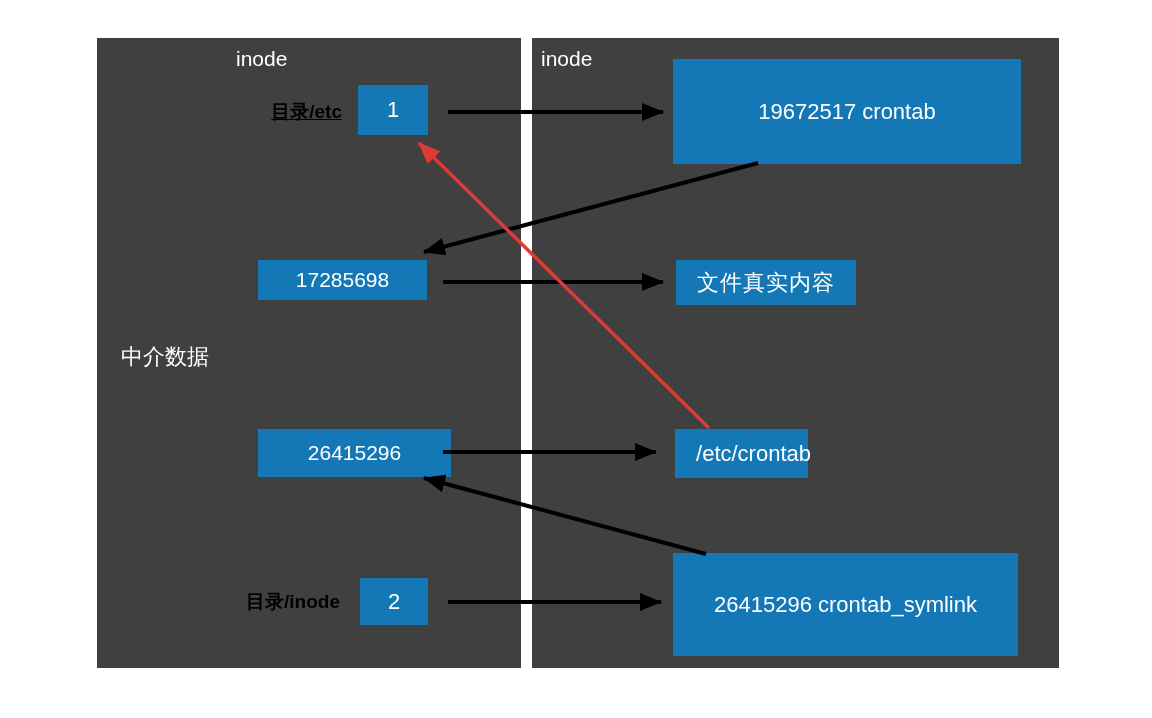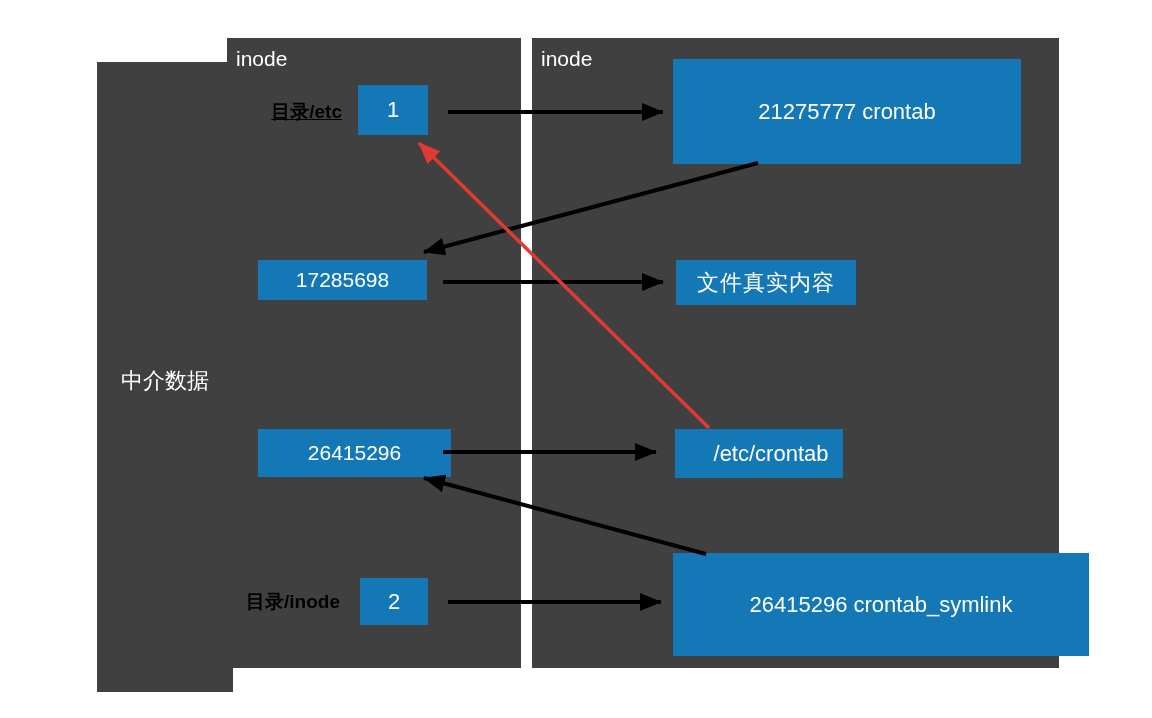--- a/index.html
+++ b/index.html
@@ -11,21 +11,21 @@
     width:1152px; height:718px;
     background:#ffffff;
     overflow:hidden;
   }
 
   .panel {
     position:absolute;
     top:38px; height:630px;
     background:#404040;
   }
-  .panel-left  { left:97px;  width:136px;margin-top:24px; }
+  .panel-left  { left:97px;  width:136px; }
   .panel-inode { left:227px; width:294px; }
   .panel-block { left:532px; width:527px; }
 
   .panel-header {
     position:absolute; top:8px; left:9px;
     color:#ffffff; font-size:21px; line-height:26px;
     white-space:nowrap;
   }
 
   .panel-left-label {
@@ -56,22 +56,22 @@
     text-align:right;
     color:#000000; font-weight:bold; font-size:19px; line-height:26px;
     white-space:nowrap;
   }
   .dir-label-etc  { left:238px; top:99px;text-decoration:underline; }
   .dir-label-root { left:236px; top:589px; }
 
   
   .node-block-a { left:673px; top:59px;  width:348px; height:105px; font-size:22px; }
   .node-block-b { left:676px; top:260px; width:180px; height:45px;  font-size:22px; letter-spacing:1px; }
-  .node-block-c { left:675px; top:429px; width:168px; height:49px;  font-size:22px;padding-left:24px; }
-  .node-block-d { left:673px; top:553px; width:416px; height:103px; font-size:22px; }
+  .node-block-c { left:675px; top:429px; width:133px; height:49px;  font-size:22px;padding-left:24px; }
+  .node-block-d { left:673px; top:553px; width:345px; height:103px; font-size:22px; }
 
   .arrow-layer {
     position:absolute; left:0; top:0;
     width:1152px; height:718px;
     pointer-events:none;
   }
 </style>
 </head>
 <body>
 
@@ -94,21 +94,21 @@
   <div class="node node-inode-1">1</div>
 
   <div class="node node-inode-17">17285698</div>
 
   <div class="node node-inode-26">26415296</div>
 
   <div class="dir-label dir-label-root">目录/inode</div>
 
   <div class="node node-inode-2">2</div>
 
-  <div class="node node-block-a">21275777 crontab</div>
+  <div class="node node-block-a">19672517 crontab</div>
 
   <div class="node node-block-b">文件真实内容</div>
 
   <div class="node node-block-c">/etc/crontab</div>
 
   <div class="node node-block-d">26415296 crontab_symlink</div>
 
   <svg class="arrow-layer" viewBox="0 0 1152 718" xmlns="http://www.w3.org/2000/svg">
     <defs>
       <marker id="head-black" markerUnits="userSpaceOnUse" markerWidth="22" markerHeight="18" refX="21" refY="9" orient="auto">

